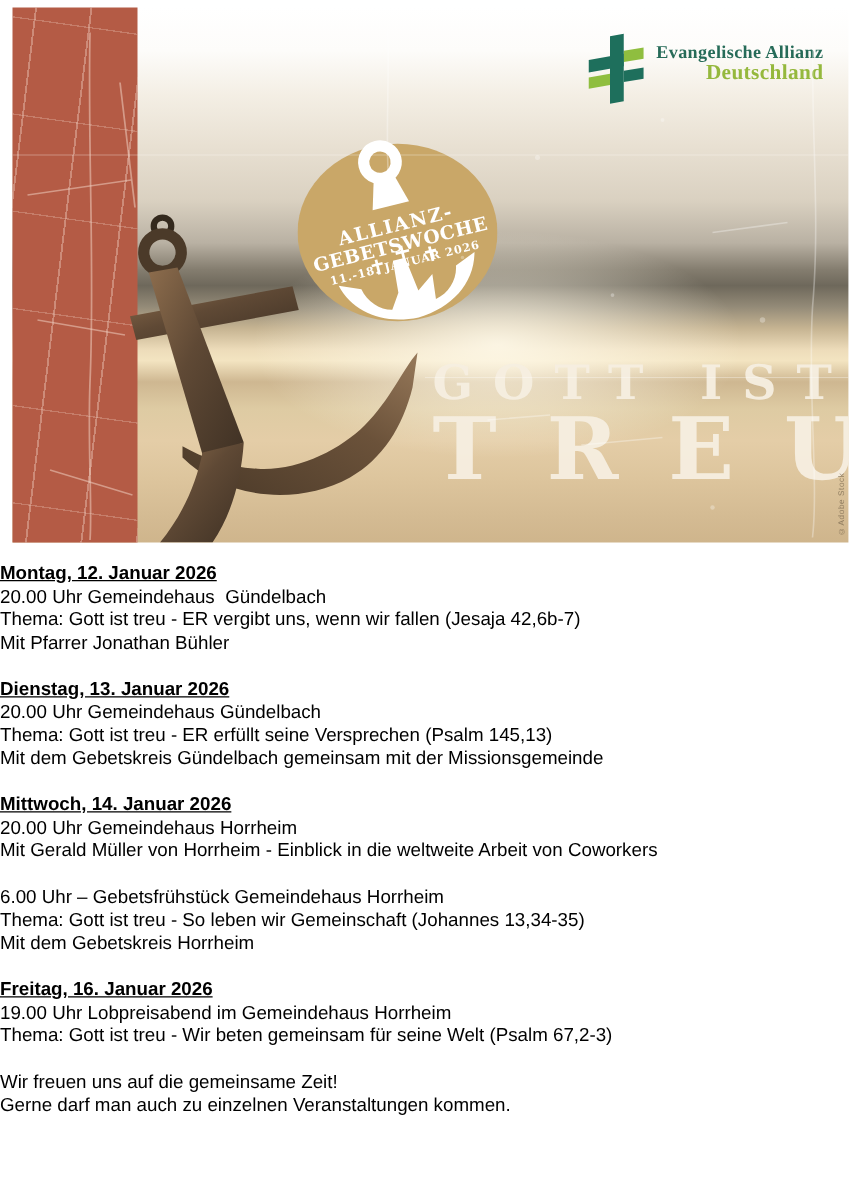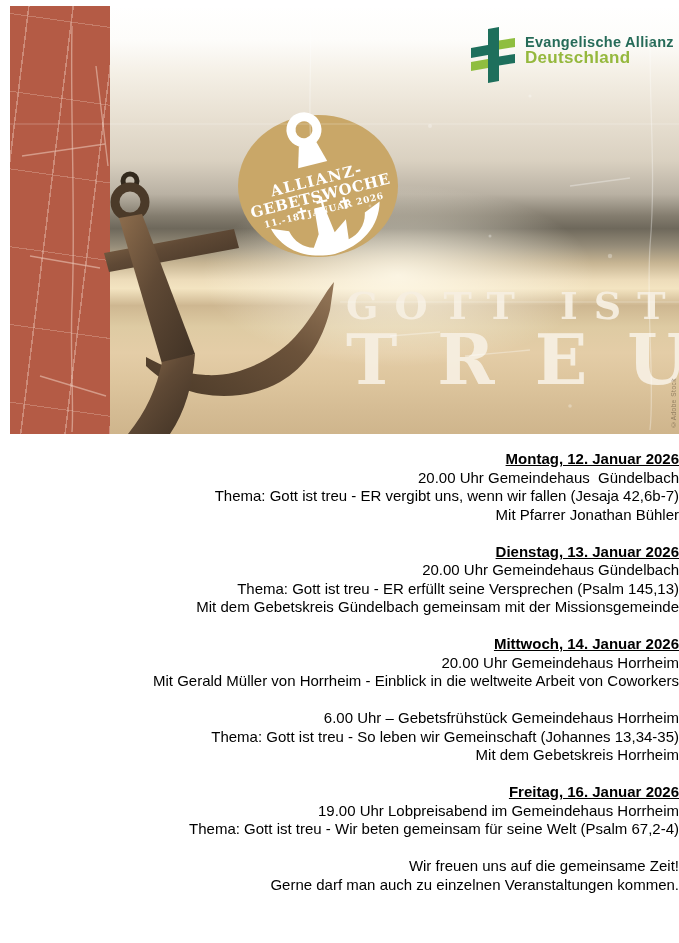--- a/index.html
+++ b/index.html
@@ -28,35 +28,35 @@
   .scratches { position:absolute; left:0; top:0; pointer-events:none; }
   
   .anchor-photo { position:absolute; left:78px; top:162px; }
   
   .badge { position:absolute; left:228px; top:102px; }
   .badge text {
     font-family:"DejaVu Serif", serif; font-weight:bold; fill:#ffffff;
   }
   
   .logo { position:absolute; left:459px; top:19px; display:flex; align-items:flex-start; }
-  .logo-text { margin-left:10px; padding-top:9px; font-family:Liberation Sans, sans-serif; font-weight:600; }
+  .logo-text { margin-left:10px; padding-top:9px; font-family:Liberation Serif, serif; font-weight:600;text-align:right; }
   .logo-line1 { font-size:14.5px; line-height:16px; letter-spacing:0.3px; color:#266b58; }
   .logo-line2 { font-size:17px; line-height:16px; letter-spacing:0.3px; color:#95b83d; }
   
   .hero-title { position:absolute; left:336px; top:279px; color:rgba(246,238,224,0.95);
     font-family:"DejaVu Serif", serif; font-weight:bold; }
   .hero-title .l1 { font-size:38px; line-height:42px; letter-spacing:16px; white-space:nowrap; }
   .hero-title .l2 { font-size:69px; line-height:72px; letter-spacing:40px; margin-top:-3px; white-space:nowrap; }
   .photo-credit {
     position:absolute; right:2px; bottom:6px; writing-mode:vertical-rl; transform:rotate(180deg);
     font-size:6.5px; color:rgba(120,103,78,0.75); letter-spacing:0.5px;
   }
   
   .content {
-    position:absolute; left:0; top:450px; width:679px; text-align:right;
+    position:absolute; left:0; top:450px; width:679px; text-align:left;
     font-size:15px; line-height:18.5px; color:#000;
   }
   .event { margin:0 0 18.5px 0; }
   .event-day { font-weight:bold; text-decoration:underline; }
   .closing { margin-top:18.5px; }
 </style>
 </head>
 <body>
 
 <div class="poster">
@@ -183,21 +183,21 @@
 
     <div class="event">
       <div class="event-line">6.00 Uhr – Gebetsfrühstück Gemeindehaus Horrheim</div>
       <div class="event-line">Thema: Gott ist treu - So leben wir Gemeinschaft (Johannes 13,34-35)</div>
       <div class="event-line">Mit dem Gebetskreis Horrheim</div>
     </div>
 
     <div class="event">
       <div class="event-day">Freitag, 16. Januar 2026</div>
       <div class="event-line">19.00 Uhr Lobpreisabend im Gemeindehaus Horrheim</div>
-      <div class="event-line">Thema: Gott ist treu - Wir beten gemeinsam für seine Welt (Psalm 67,2-4)</div>
+      <div class="event-line">Thema: Gott ist treu - Wir beten gemeinsam für seine Welt (Psalm 67,2-3)</div>
     </div>
 
     <div class="closing">
       <div>Wir freuen uns auf die gemeinsame Zeit!</div>
       <div>Gerne darf man auch zu einzelnen Veranstaltungen kommen.</div>
     </div>
 
   </div>
 </div>
 

